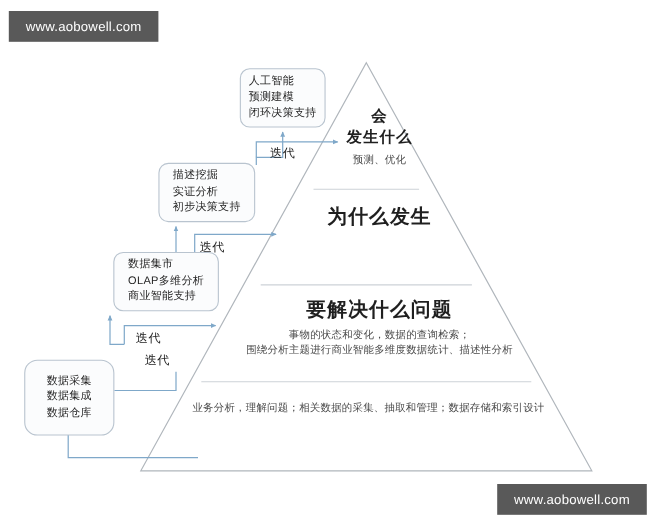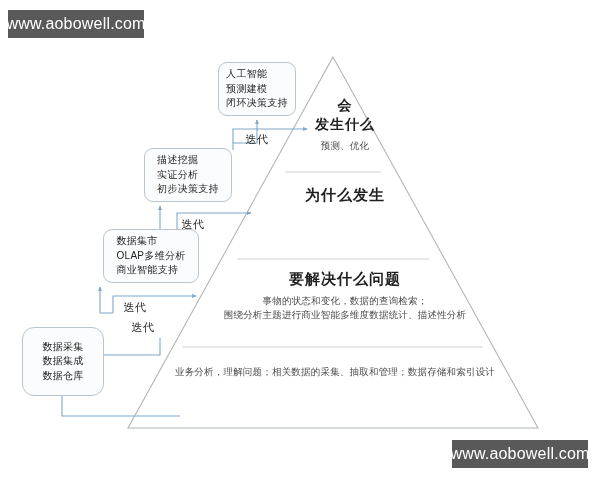--- a/index.html
+++ b/index.html
@@ -16,21 +16,21 @@
     height: 480px;
     background: #ffffff;
     overflow: hidden;
   }
 
   
   .watermark {
     position: absolute;
     background: #595959;
     color: #ffffff;
-    font-size: 16px;
+    font-size: 12px;
     letter-spacing: 0.2px;
     display: flex;
     align-items: center;
     justify-content: center;
     font-family: "Liberation Sans", sans-serif;
   }
   #wm-top    { left: 8px;  top: 10px;  width: 136px; height: 28px; }
   #wm-bottom { left: 452px; top: 440px; width: 136px; height: 28px; }
 
   
@@ -42,21 +42,21 @@
 
   
   .tier-text {
     position: absolute;
     text-align: center;
     color: #2b2b2b;
     line-height: 1.25;
     pointer-events: none;
   }
   .tier-title {
-    font-size: 15px;
+    font-size: 18px;
     font-weight: 700;
     color: #1f1f1f;
     letter-spacing: 1px;
     white-space: pre-line;
   }
   .tier-sub {
     font-size: 9.5px;
     color: #4a4a4a;
     margin-top: 5px;
     line-height: 1.5;

